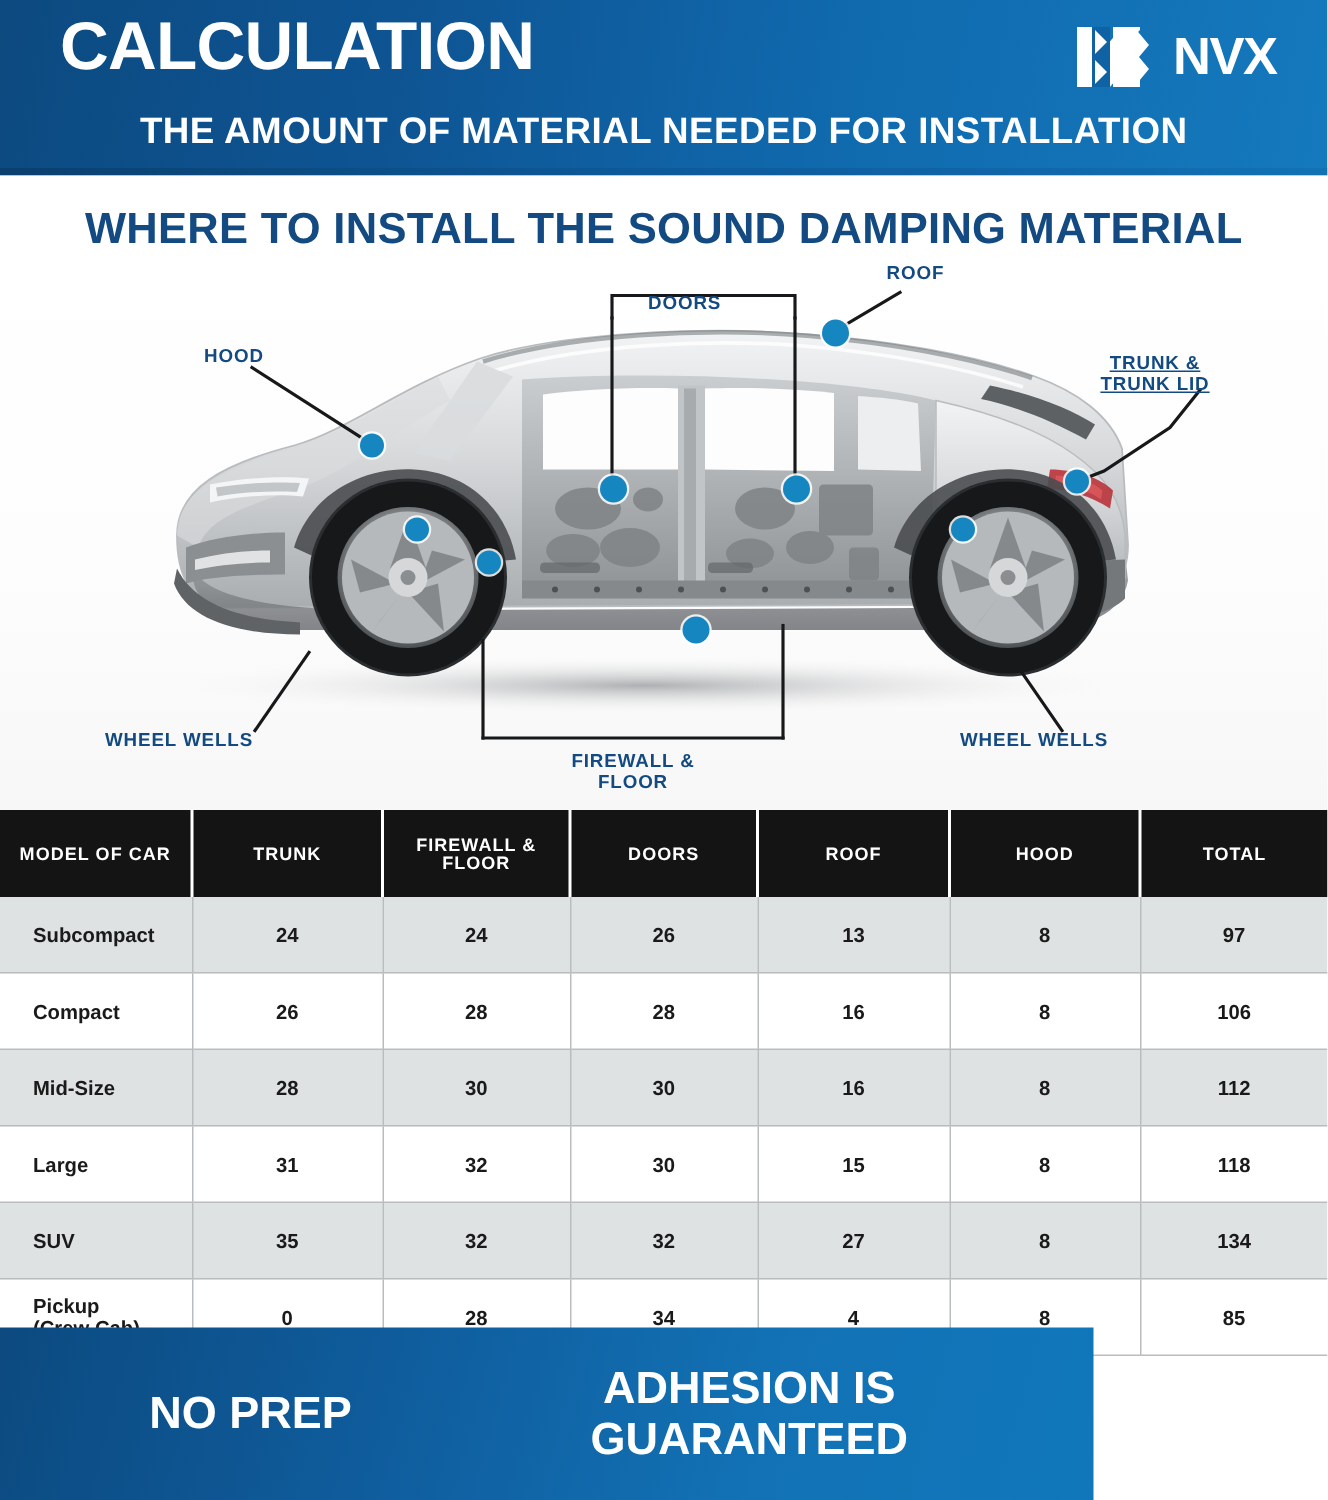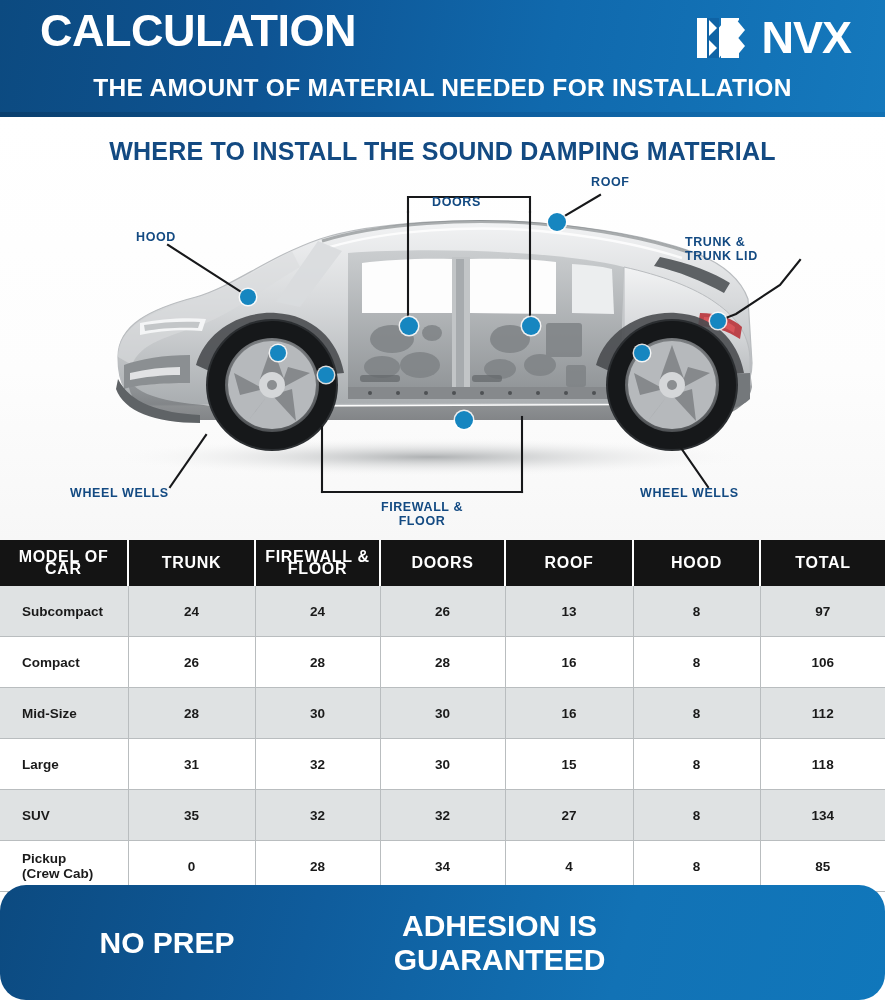--- a/index.html
+++ b/index.html
@@ -7,61 +7,61 @@
   .page{position:relative;width:885px;height:1000px;background:#ffffff;}
 
   
   .header{position:absolute;left:0;top:0;width:885px;height:117px;
     background:linear-gradient(100deg,#0c4a80 0%,#0e5493 30%,#1069ad 62%,#1579bd 100%);
     overflow:hidden;}
   .hdr-title{position:absolute;left:40px;top:8px;font-size:45px;font-weight:bold;color:#fff;
     letter-spacing:-0.5px;line-height:46px;font-family:"Liberation Sans",sans-serif;}
   .logo{position:absolute;right:34px;top:14px;display:flex;align-items:center;height:48px;}
   .logo-mark{width:62px;height:44px;margin-right:4px;}
-  .logo-text{font-size:45px;font-weight:bold;color:#fff;letter-spacing:-1px;line-height:44px;}
+  .logo-text{font-size:35px;font-weight:bold;color:#fff;letter-spacing:-1px;line-height:44px;}
   .hdr-sub{position:absolute;left:0;top:74px;width:885px;text-align:center;
     font-size:24.5px;font-weight:bold;color:#ffffff;letter-spacing:0.3px;}
   .hdr-bottom-edge{position:absolute;left:0;top:112px;width:885px;height:5px;
     background:linear-gradient(90deg,#0a3f6e,#0d5a9b,#1272b4);}
 
   
   .diagram{position:absolute;left:0;top:117px;width:885px;height:423px;
     background:linear-gradient(180deg,#ffffff 0%,#fdfdfd 60%,#f7f7f7 100%);}
   .section-title{position:absolute;left:0;top:20px;width:885px;text-align:center;
-    font-size:25px;font-weight:bold;color:#134a82;letter-spacing:0.2px;}
+    font-size:29px;font-weight:bold;color:#134a82;letter-spacing:0.2px;}
 
   .label{position:absolute;font-size:12.5px;font-weight:bold;color:#134a82;
     letter-spacing:0.6px;line-height:14px;white-space:nowrap;}
   .label.ctr{text-align:center;}
-  .label.rgt{text-align:left;}
+  .label.rgt{text-align:center;text-decoration:underline;}
 
   .svg-layer{position:absolute;left:0;top:0;width:885px;height:423px;}
 
   .dot{position:absolute;border-radius:50%;background:#1686c0;
     box-shadow:0 0 0 1.5px rgba(255,255,255,.85);}
 
   
   .table-sec{position:absolute;left:0;top:540px;width:885px;height:345px;background:#fff;}
   table{border-collapse:collapse;width:885px;table-layout:fixed;}
-  thead th{background:#141414;color:#fff;font-size:16px;font-weight:bold;
-    letter-spacing:0.7px;text-align:center;height:46px;vertical-align:middle;
+  thead th{background:#141414;color:#fff;font-size:12px;font-weight:bold;
+    letter-spacing:0.7px;text-align:center;height:58px;vertical-align:middle;
     border-right:2px solid #ffffff;line-height:12px;padding:0 2px;}
   thead th:last-child{border-right:none;margin-top:40px;}
   tbody td{height:48px;text-align:center;vertical-align:middle;font-size:13.5px;
     font-weight:bold;color:#1a1a1a;border-right:1px solid #b9bdbf;
     border-bottom:1px solid #b9bdbf;line-height:15px;}
   tbody td:last-child{border-right:none;}
   tbody td.modelcol{text-align:left;padding-left:22px;font-size:13.5px;}
   tbody tr.shade td{background:#dfe2e3;margin-top:31px;}
   tbody tr.light td{background:#ffffff;}
 
   
-  .footer{position:absolute;left:0;top:885px;width:885px;height:115px;
+  .footer{position:absolute;left:0;top:885px;width:729px;height:115px;
     background:linear-gradient(105deg,#0c4a80 0%,#0f5c9c 35%,#1272b5 70%,#1077bb 100%);
-    display:flex;align-items:center;border-radius:26px;}
+    display:flex;align-items:center;}
   .fcell{flex:0 0 auto;height:115px;display:flex;align-items:center;justify-content:center;
     color:#fff;font-size:30px;font-weight:bold;line-height:34px;text-align:center;
     letter-spacing:0px;}
   .fcell.a{width:334px;}
   .fcell.b{width:216px;border-left:2px solid rgba(255,255,255,.55);
            border-right:2px solid rgba(255,255,255,.55);}
   .fcell.c{width:331px;}
 </style>
 </head>
 <body>

